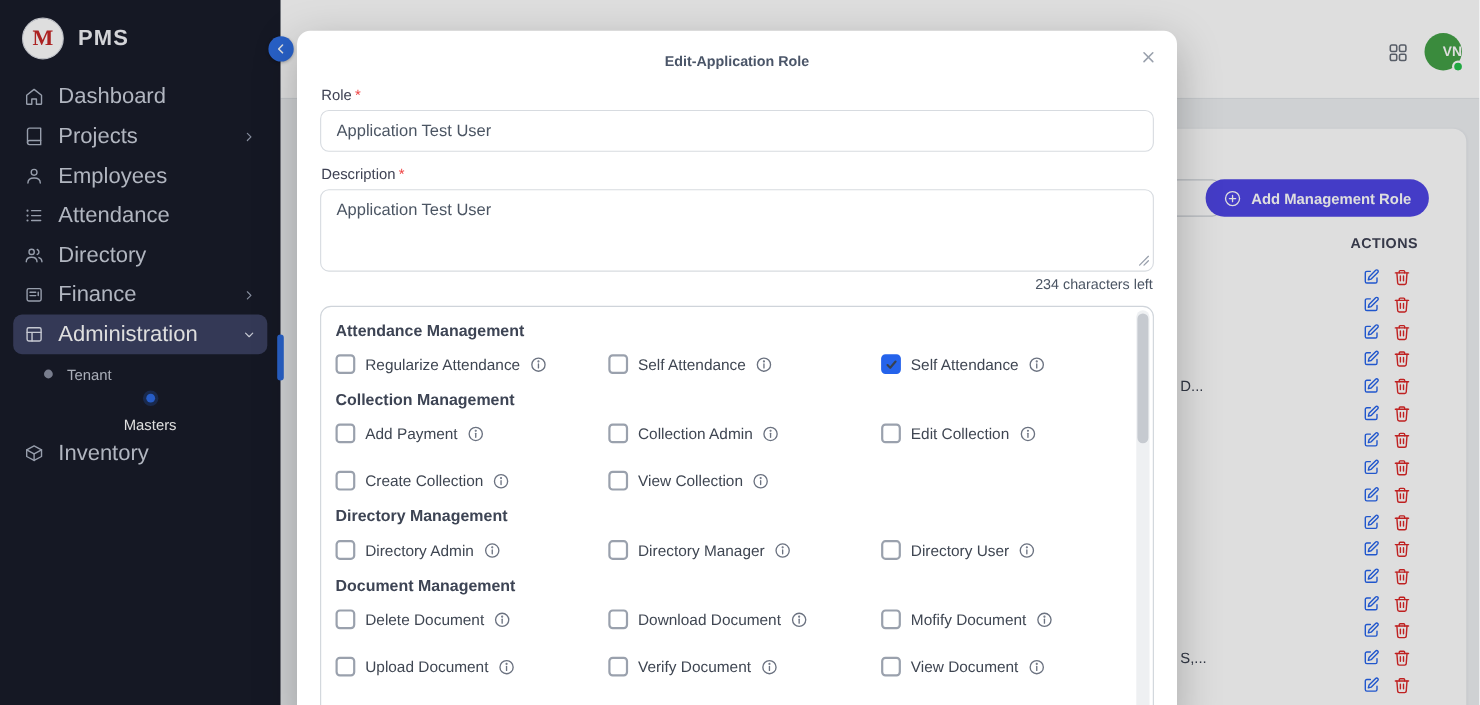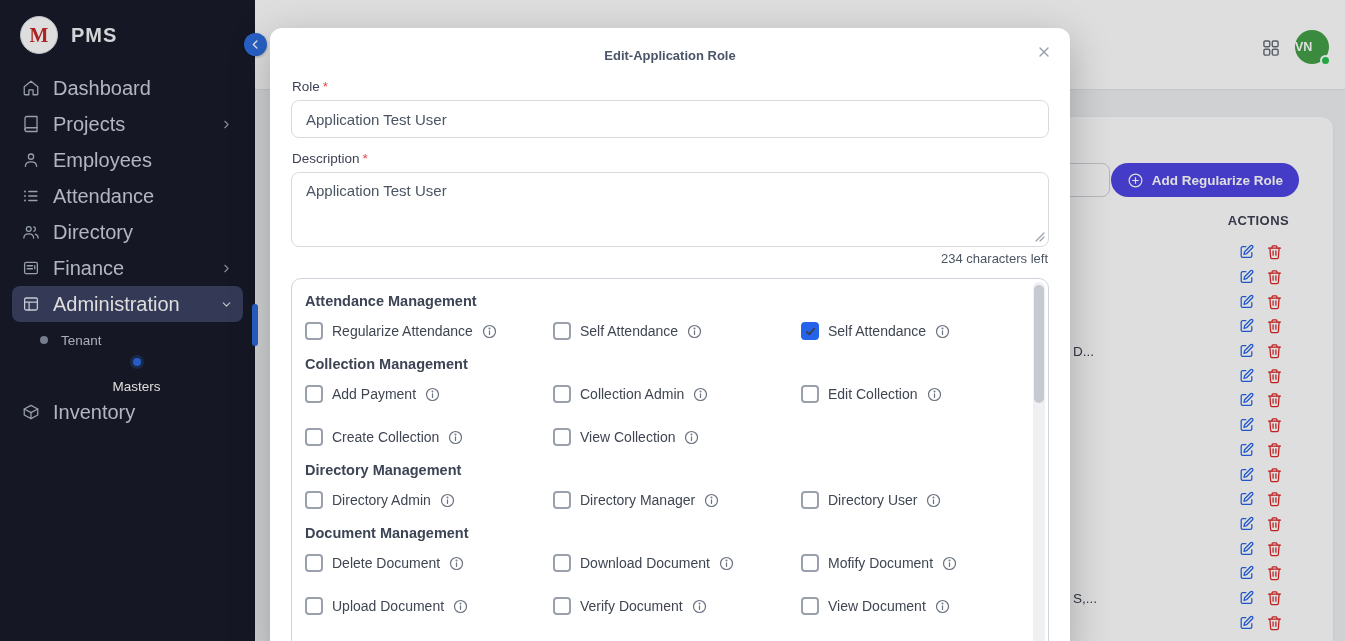--- a/index.html
+++ b/index.html
@@ -53,21 +53,21 @@
 
   
   .topbar {
     position:absolute; left:255px; top:0; right:0; height:90px; background:#ffffff;
     border-bottom:1px solid #e3e6ea; z-index:1;
   }
   .grid-ic { position:absolute; right:64px; top:38px; width:20px; height:20px; color:#646b77; cursor:pointer; }
   .avatar {
     position:absolute; right:16px; top:30px; width:34px; height:34px; border-radius:50%;
     background:#43a047; color:#fff; font-size:12.5px; font-weight:bold;
-    display:flex; align-items:center; justify-content:flex-start; cursor:pointer;
+    display:flex; align-items:center; justify-content:flex-end; cursor:pointer;
   }
   .status-dot {
     position:absolute; right:-2px; bottom:-2px; width:11px; height:11px; border-radius:50%;
     background:#27c24c; border:2px solid #fff;
   }
 
   
   .content { position:absolute; left:255px; top:90px; right:0; bottom:0; background:#eef0f3; z-index:1; }
   .card {
     position:absolute; left:24px; right:12px; top:27px; bottom:-30px;
@@ -305,21 +305,21 @@
   <main class="content">
     <section class="card">
       <span class="search-box"></span>
       <button class="add-btn">
         <span class="ci">
             <svg viewBox="0 0 24 24" fill="none" stroke="currentColor" stroke-width="1.7" stroke-linecap="round" stroke-linejoin="round">
               <circle cx="12" cy="12" r="9"></circle>
               <path d="M12 8v8M8 12h8"></path>
             </svg>
           </span>
-        <span>Add Regularize Role</span>
+        <span>Add Management Role</span>
       </button>
       <div class="actions-head">ACTIONS</div>
       <div class="t-rows" id="table-rows">
           <div class="t-row">
             <span class="acts">
               <span class="act edit ci">
                 <svg viewBox="0 0 24 24" fill="none" stroke="currentColor" stroke-width="1.8" stroke-linecap="round" stroke-linejoin="round">
                   <path d="M11 4.5H6.5a2 2 0 0 0-2 2v11a2 2 0 0 0 2 2h11a2 2 0 0 0 2-2V13"></path>
                   <path d="M17.8 3.2a1.9 1.9 0 0 1 2.7 2.7L12 14.4l-3.6.9.9-3.6z"></path>
                 </svg>

